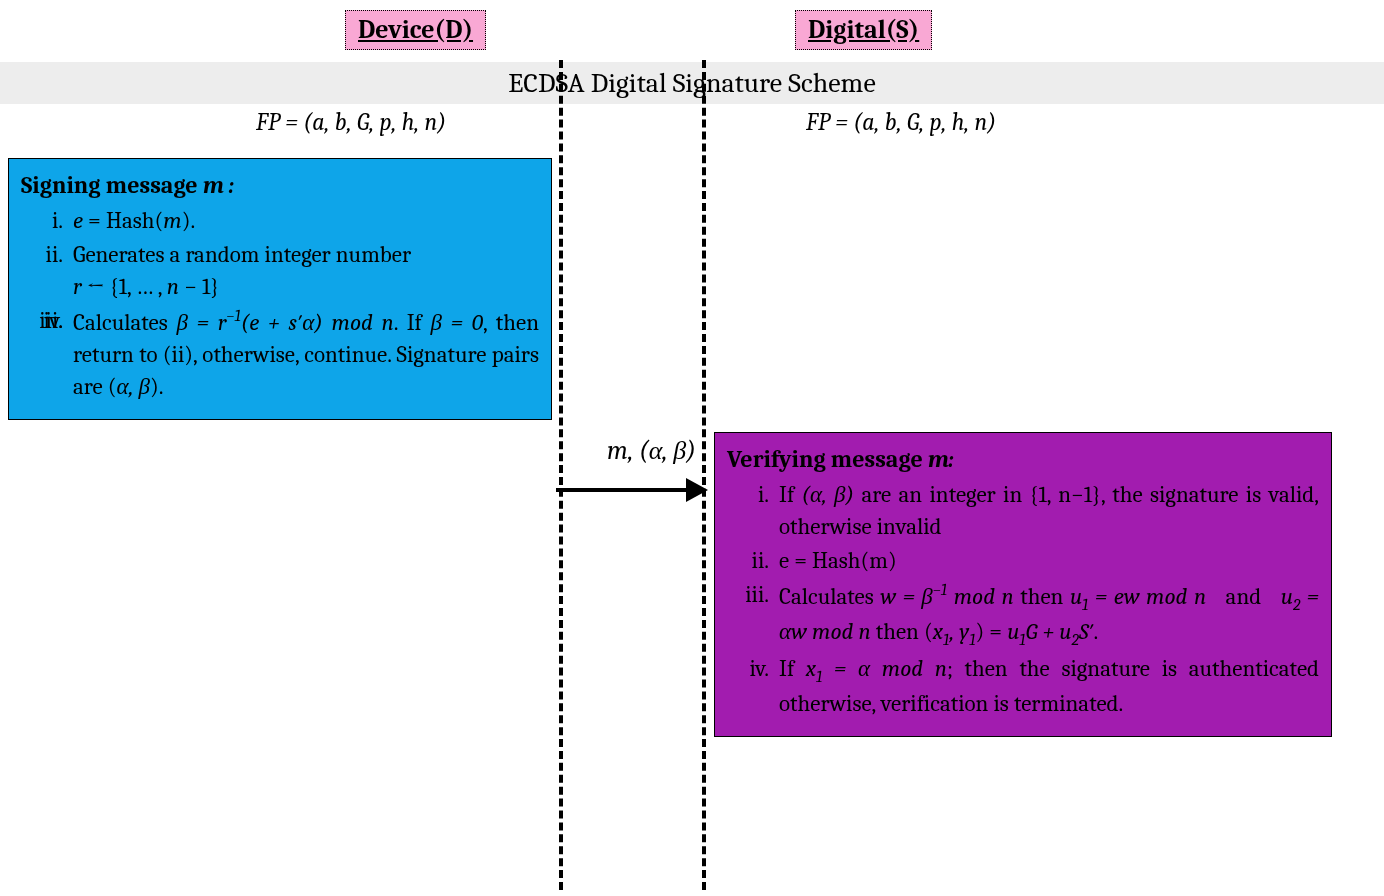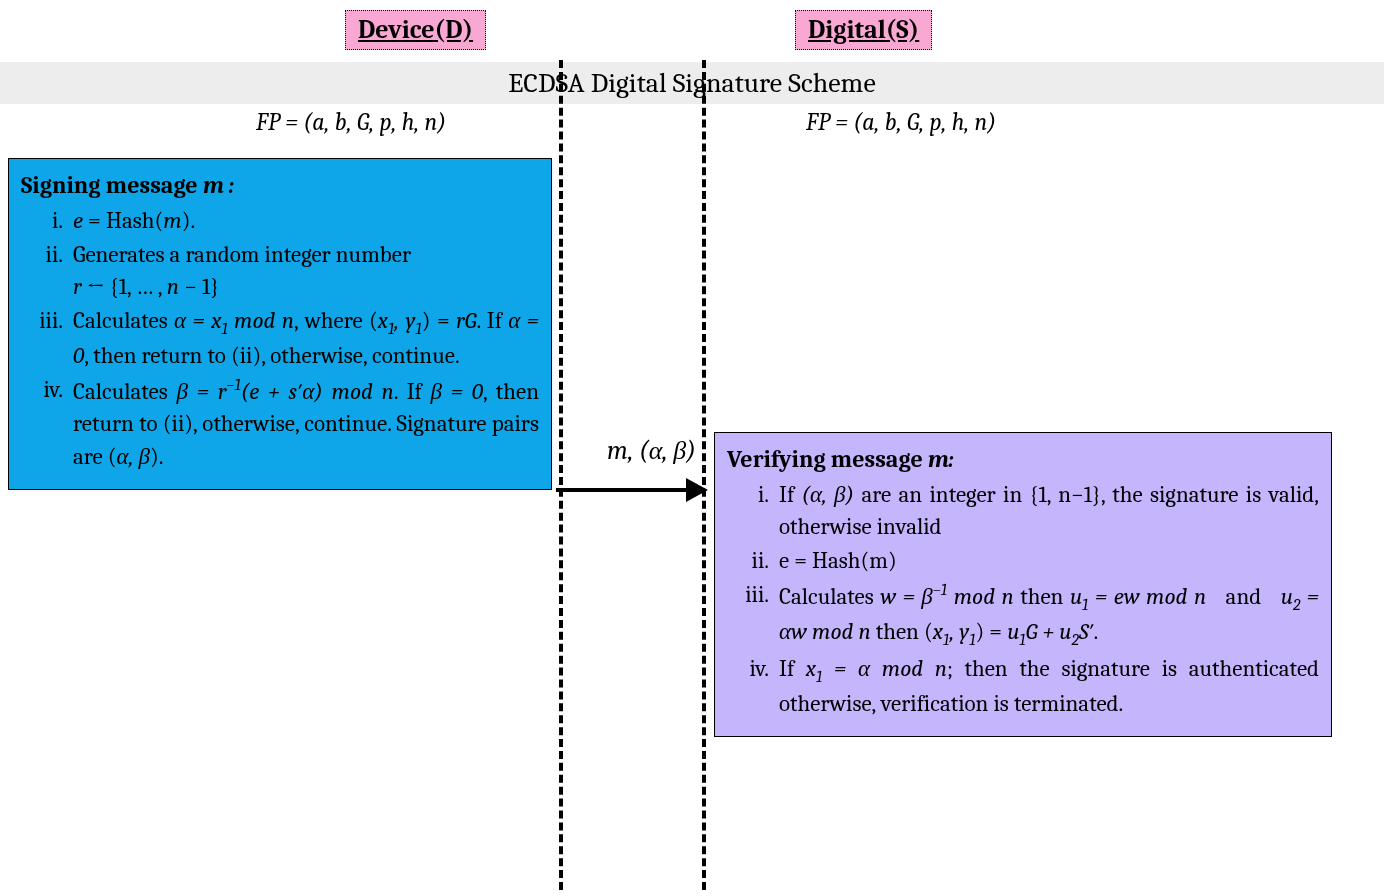--- a/index.html
+++ b/index.html
@@ -69,21 +69,21 @@
       border: 1.5px solid #000;
       padding: 10px 12px 14px 12px;
       font-size: 23px;
       line-height: 1.4;
     }
     .verify-box {
       position: absolute;
       top: 432px;
       left: 714px;
       width: 618px;
-      background: #c4b5fd;
+      background: #a21caf;
       border: 1.5px solid #000;
       padding: 10px 12px 14px 12px;
       font-size: 23px;
       line-height: 1.4;
     }
     .box-title {
       font-weight: bold;
       font-size: 24px;
       margin-bottom: 2px;
     }
@@ -160,21 +160,21 @@
 <div class="vline vline-left"></div>
 <div class="vline vline-right"></div>
 
 <div class="sign-box">
   <div class="box-title">
     <span>Signing message </span><span class="ital">m :</span>
   </div>
   <ol class="roman" id="sign-list">
       <li><span class="num">i.</span><span><span class="math">e</span> = Hash(<span class="math">m</span>).</span></li>
       <li><span class="num">ii.</span><span>Generates a random integer number<br><span class="math">r</span> ← {1, … , <span class="math">n</span> − 1}</span></li>
-      <li><span class="num">iii.</span><span>Calculates <span class="math">α = x<sub>1</sub> mod n</span>, where (<span class="math">x<sub>1</sub>, y<sub>1</sub></span>) = <span class="math">rG</span>. If <span class="math">α = 0</span>, then return to (ii), otherwise, continue.</span></li>
+      <li><span class="num">iii.</span></li>
       <li><span class="num">iv.</span><span>Calculates <span class="math">β = r<sup>−1</sup>(e + s′α) mod n</span>. If <span class="math">β = 0</span>, then return to (ii), otherwise, continue. Signature pairs are (<span class="math">α, β</span>).</span></li>
     </ol>
 </div>
 
 <div class="msg-label">m, (α, β)</div>
 <div class="arrow">
   <div class="arrow-line"></div>
   <div class="arrow-head"></div>
 </div>
 

